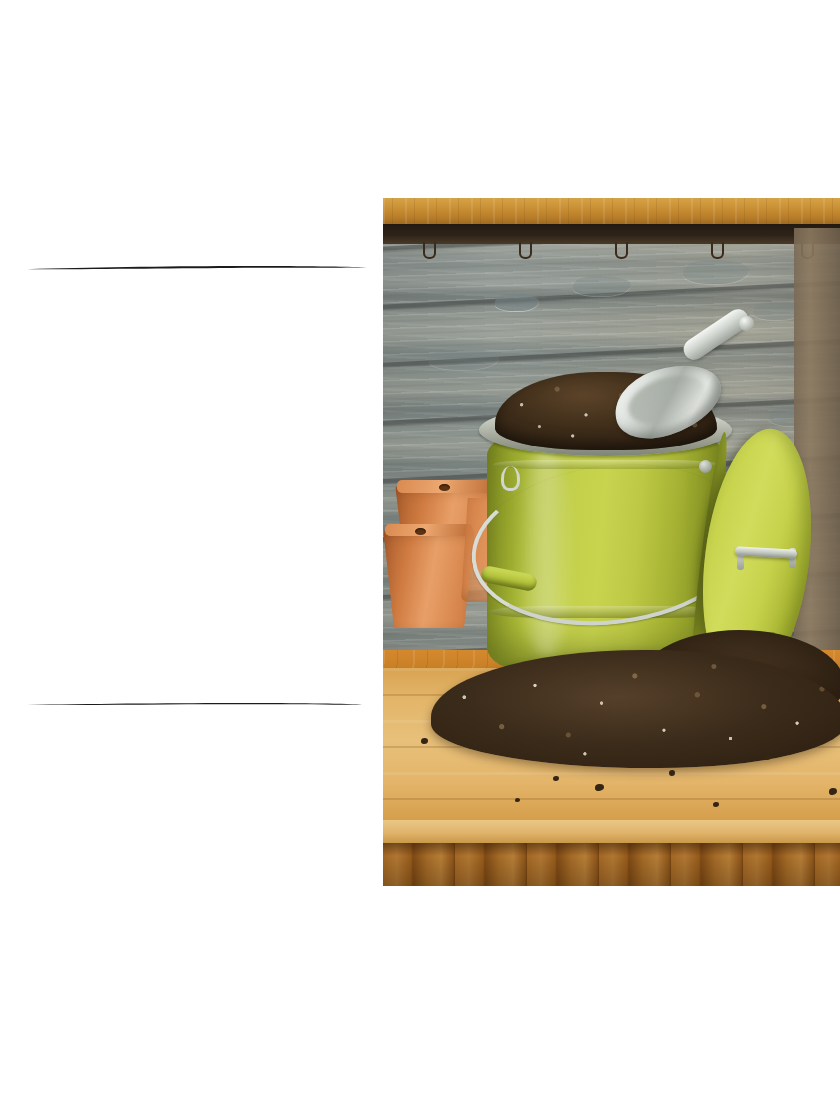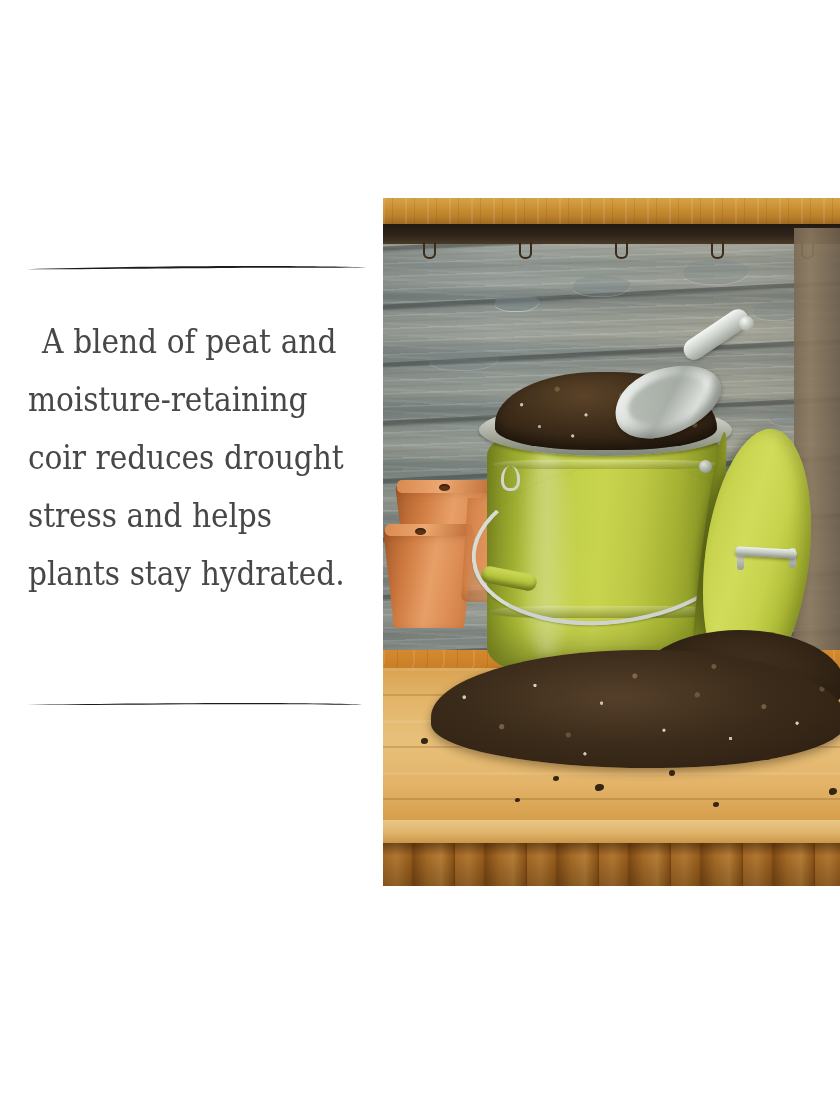--- a/index.html
+++ b/index.html
@@ -435,21 +435,20 @@
 
   <div class="text-panel">
 
     <div class="rule rule-top">
       <svg viewBox="0 0 342 6" preserveAspectRatio="none" aria-hidden="true">
         <path d="M1,4.2 C60,2.4 140,1.3 205,1.0 C265,0.8 315,1.5 341,2.2
                  C315,2.9 265,2.6 205,2.9 C140,3.2 60,4.3 1,4.2 Z" fill="#1c1c1c"></path>
       </svg>
     </div>
 
-    <div class="caption">A blend of peat and moisture-retaining coir reduces drought stress and helps plants stay hydrated.</div>
 
     <div class="rule rule-bottom">
       <svg viewBox="0 0 342 6" preserveAspectRatio="none" aria-hidden="true">
         <path d="M1,3.0 C60,1.9 140,1.1 205,1.0 C265,0.9 315,1.6 341,2.6
                  C315,3.1 265,2.4 205,2.3 C140,2.3 60,3.3 1,3.0 Z" fill="#1c1c1c"></path>
       </svg>
     </div>
   </div>
 
   <div class="photo">

